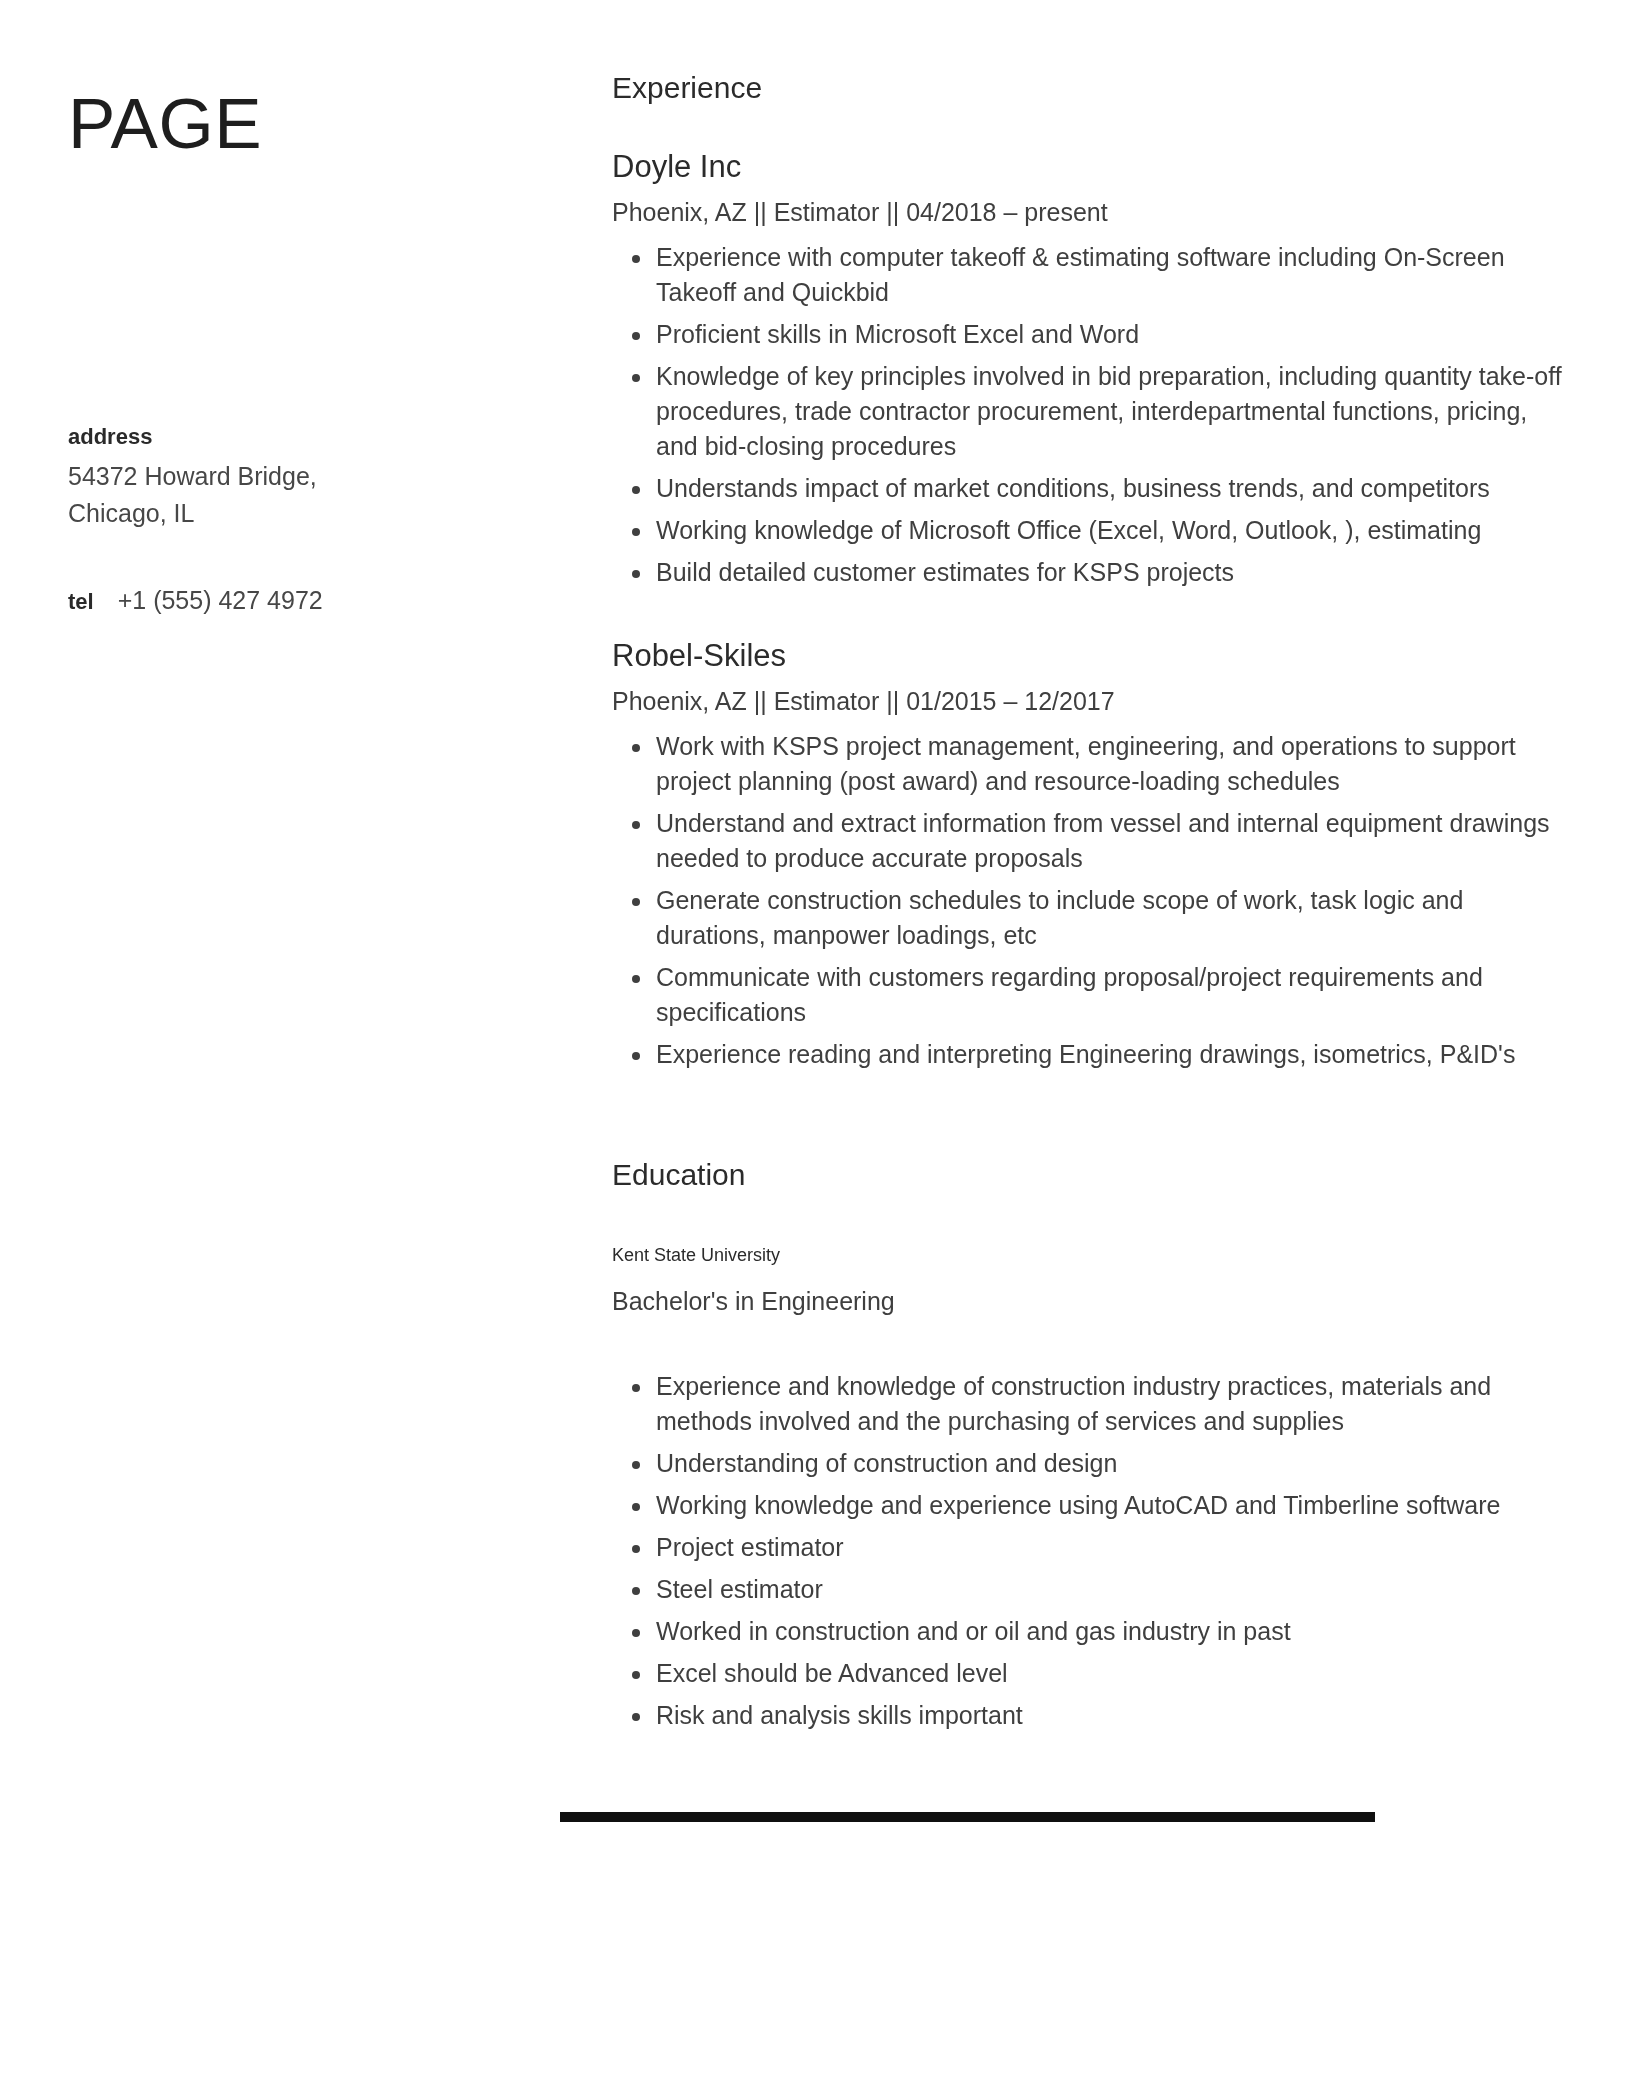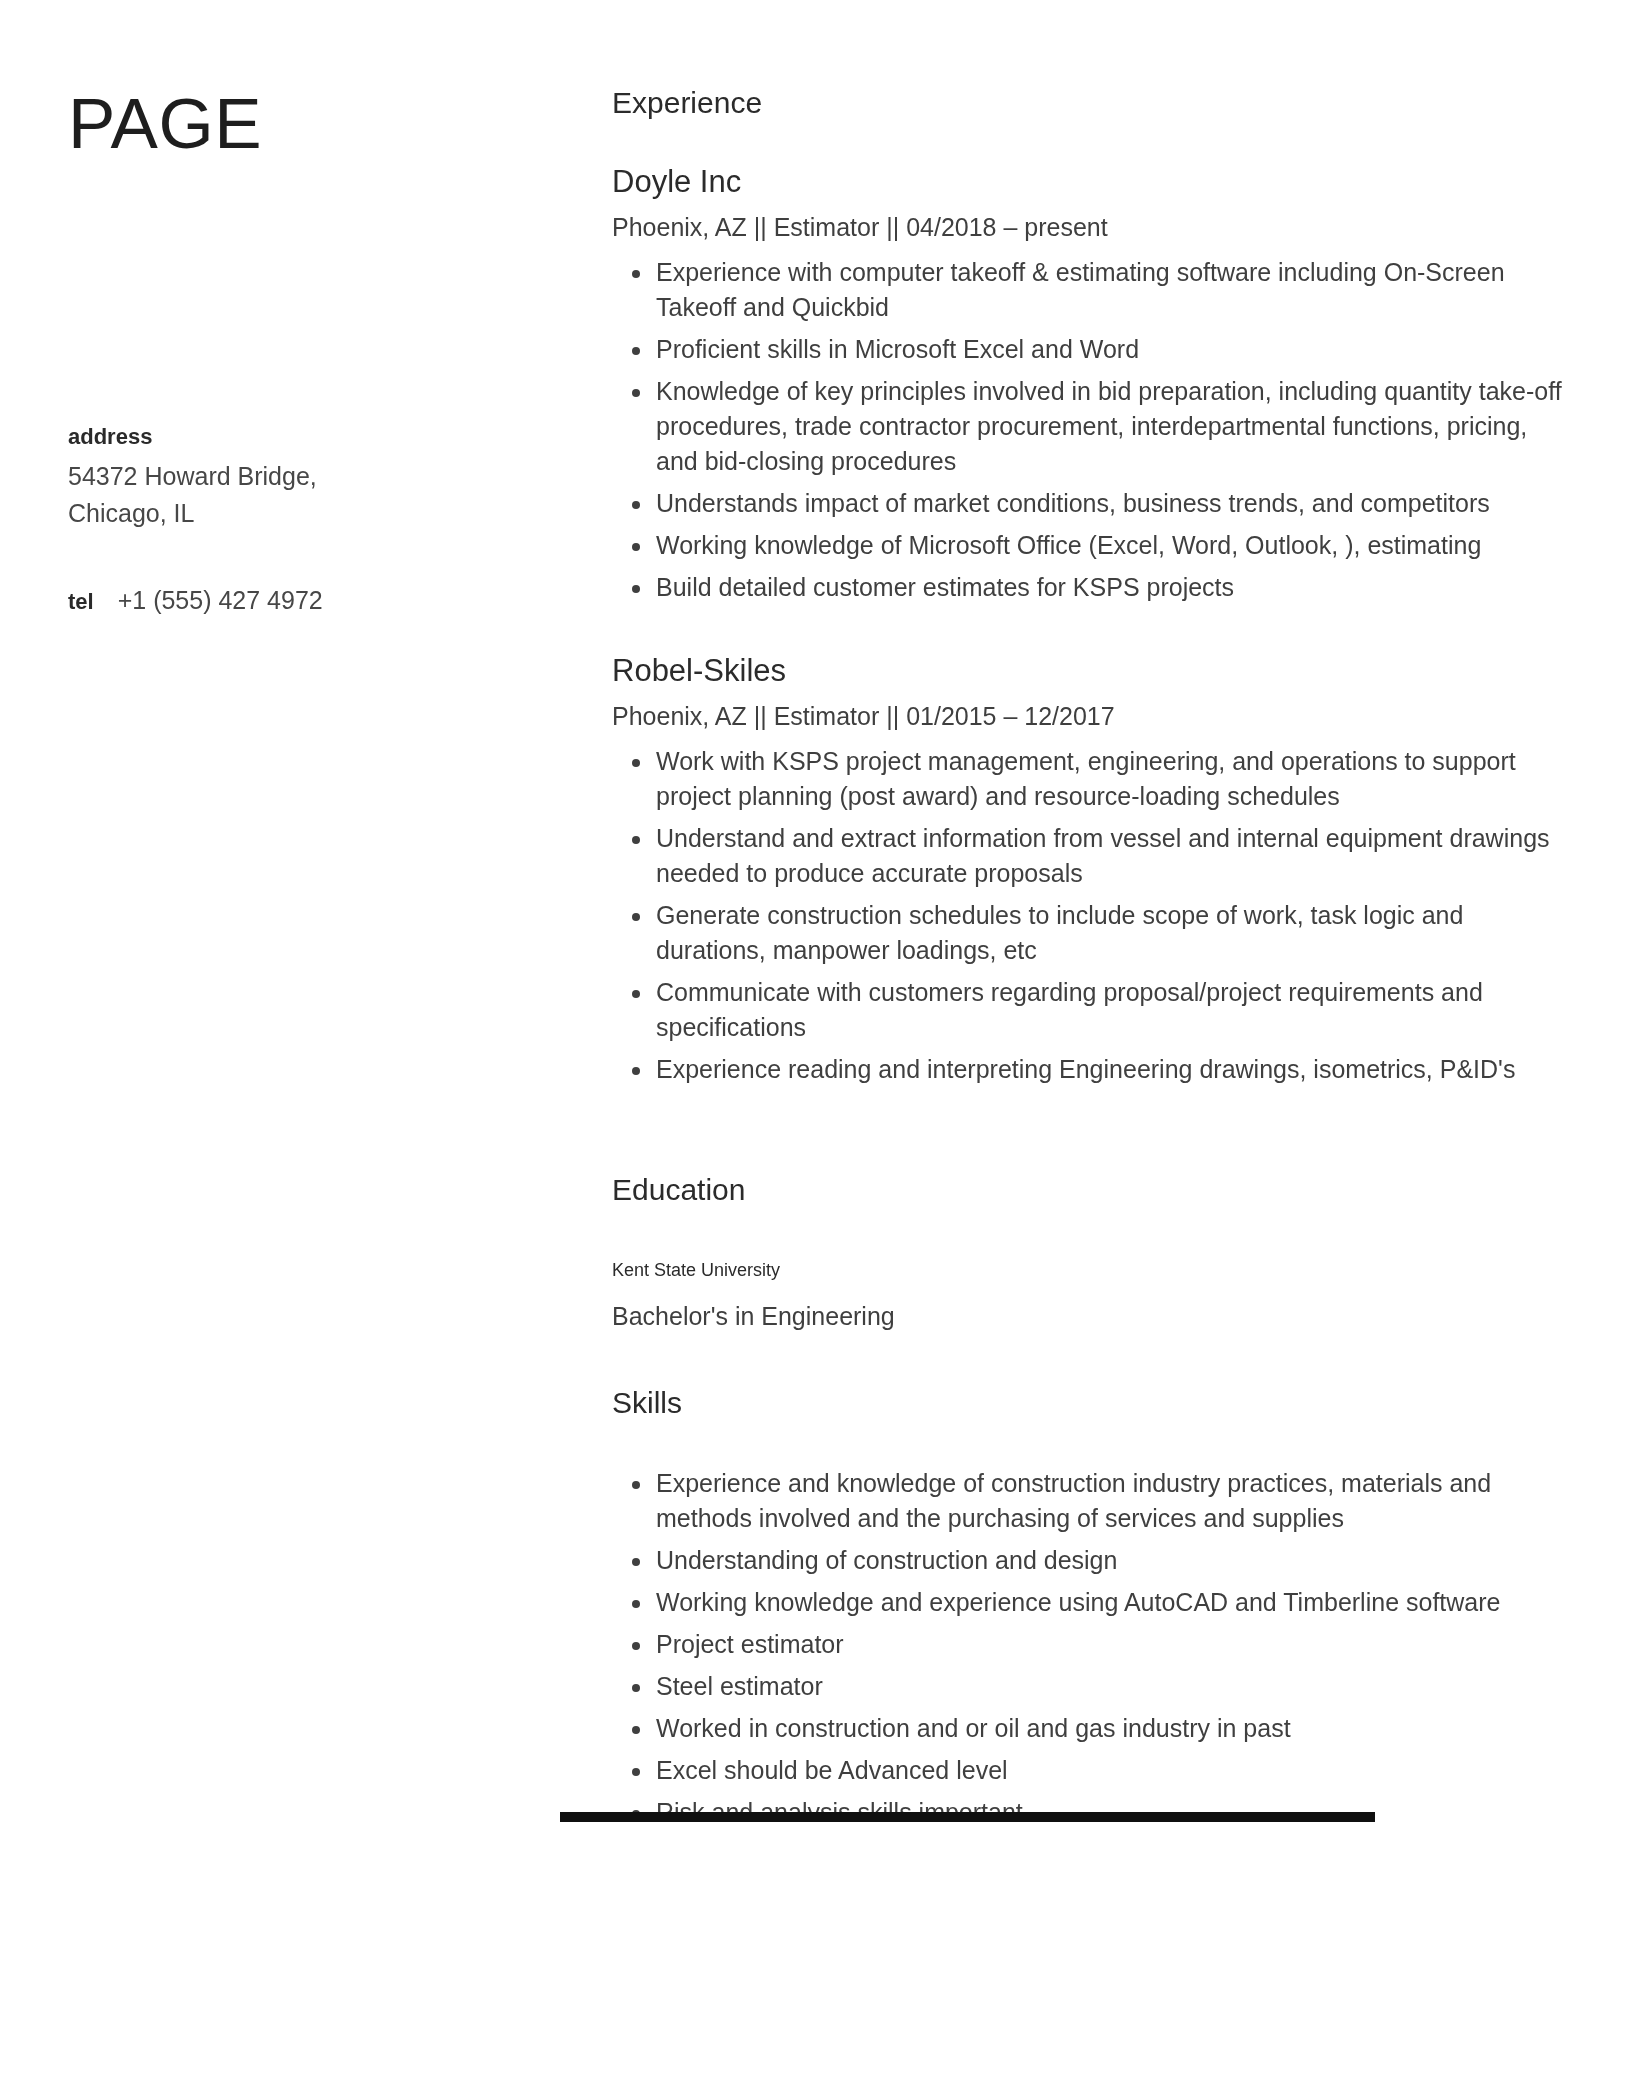--- a/index.html
+++ b/index.html
@@ -51,21 +51,21 @@
   .tel-value {
     margin-left: 24px;
     font-size: 25px;
     color: #474747;
   }
 
   
   .content {
     position: absolute;
     left: 612px;
-    top: 84px;
+    top: 69px;
     width: 952px;
     font-size: 25px;
     line-height: 35px;
   }
   .section-heading {
     margin: 0 0 44px 0;
     font-size: 30px;
     line-height: 38px;
     font-weight: 400;
     color: #2b2b2b;
@@ -161,21 +161,20 @@
       </div>
     </section>
 
     <section class="section-education">
       <h2 class="section-heading">Education</h2>
       <div class="school">Kent State University</div>
       <div class="degree">Bachelor's in Engineering</div>
     </section>
 
     <section class="section-skills">
-      <h2 class="section-heading">Skills</h2>
       <ul class="bullets">
 
       <li class="bullet">Experience and knowledge of construction industry practices, materials and methods involved and the purchasing of services and supplies</li>
           <li class="bullet">Understanding of construction and design</li>
           <li class="bullet">Working knowledge and experience using AutoCAD and Timberline software</li>
           <li class="bullet">Project estimator</li>
           <li class="bullet">Steel estimator</li>
           <li class="bullet">Worked in construction and or oil and gas industry in past</li>
           <li class="bullet">Excel should be Advanced level</li>
           <li class="bullet">Risk and analysis skills important</li>

